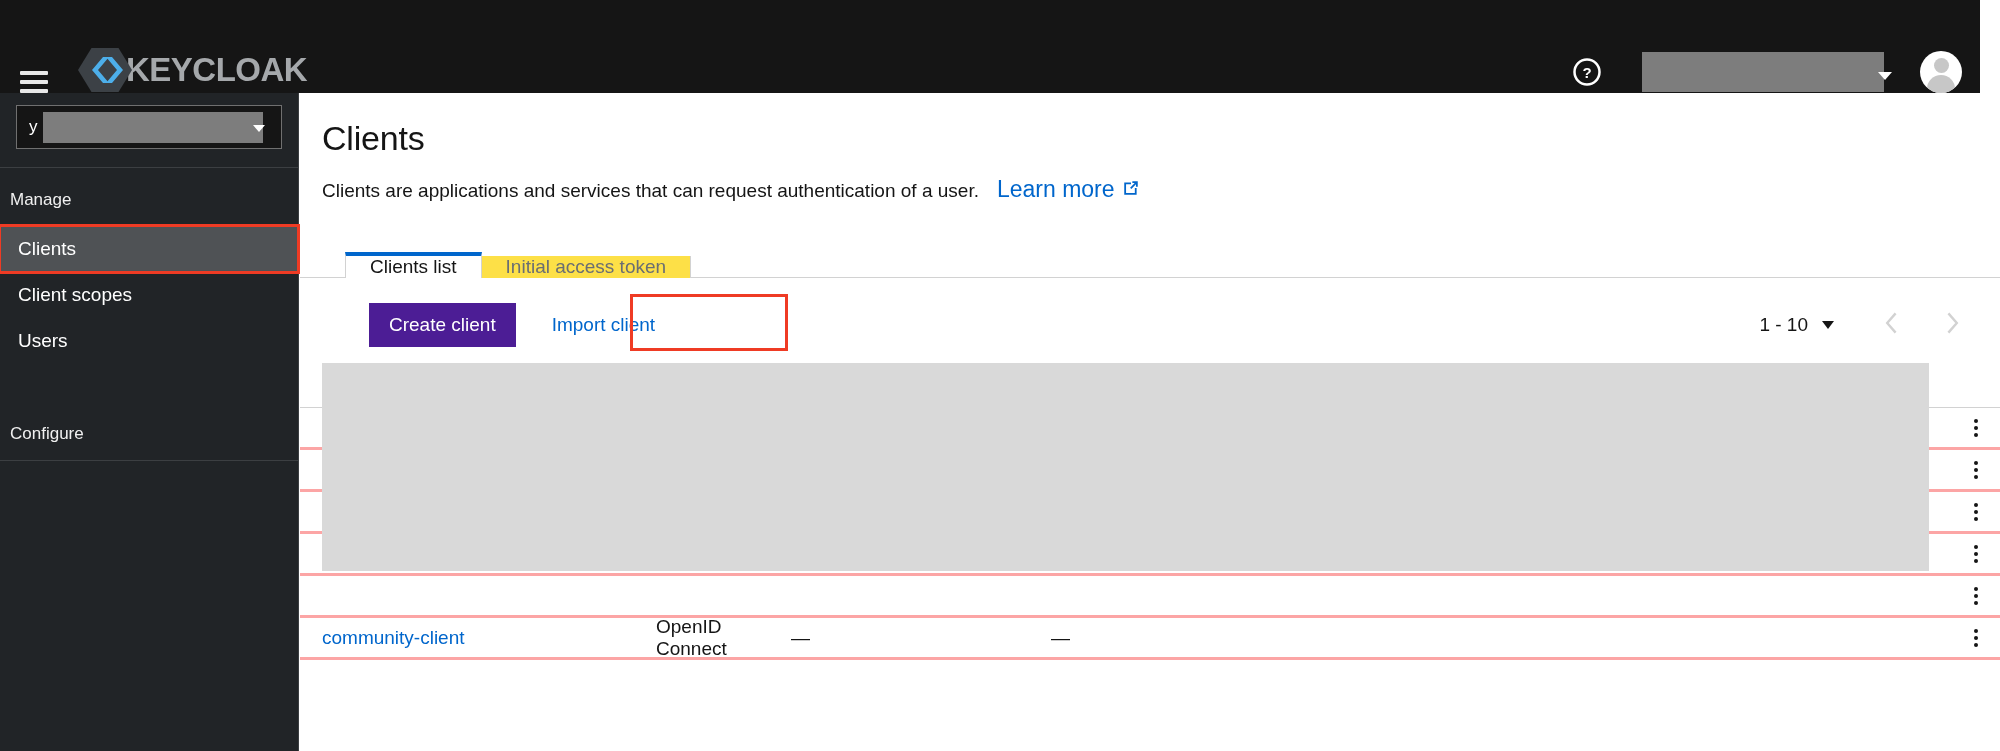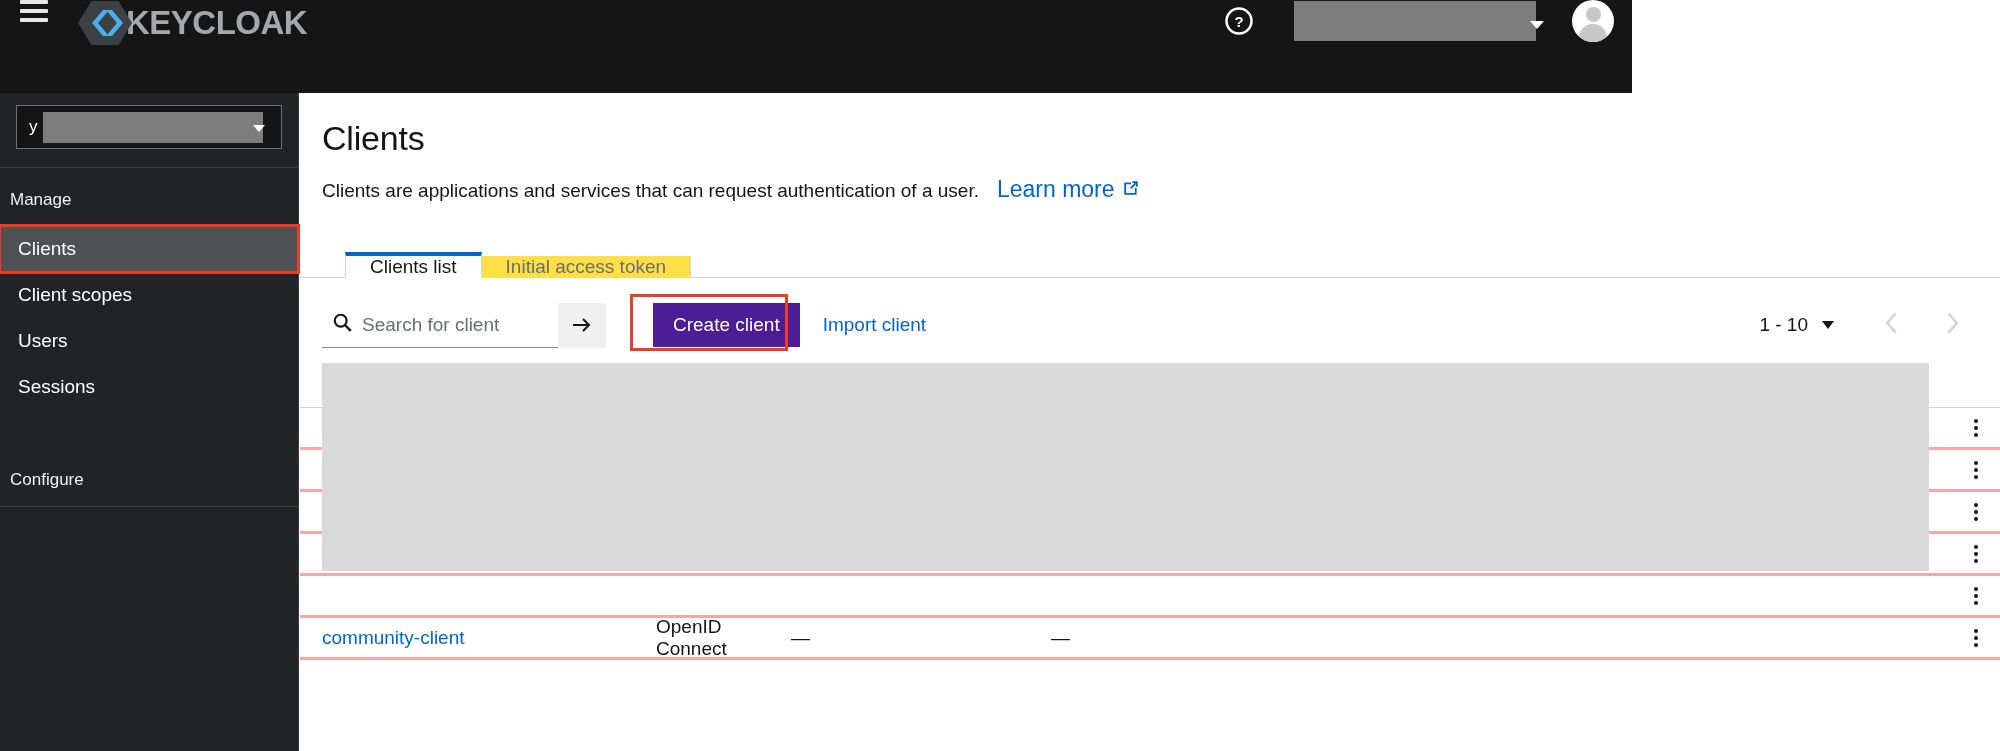--- a/index.html
+++ b/index.html
@@ -7,23 +7,23 @@
     width: 2000px; height: 751px;
     overflow: hidden;
     background: #fff;
     font-family: "Liberation Sans", sans-serif;
     -webkit-font-smoothing: antialiased;
   }
 
   
   .masthead {
     position: absolute; top: 0; left: 0;
-    width: 1632px; height: 93px;
+    width: 1980px; height: 93px;
     background: #151515;
-    display: flex; align-items: flex-start;
+    display: flex; align-items: flex-end;
   }
   .hamburger {
     width: 28px; height: 22px;
     margin-left: 20px; margin-right: 30px;
     display: flex; flex-direction: column; justify-content: space-between;
     cursor: pointer;
   }
   .hamburger span {
     display: block; height: 4px; width: 100%;
     background: #e8e8e8; border-radius: 1px;
@@ -192,21 +192,21 @@
     font-size: 19px; border: none; cursor: pointer;
     padding: 0 20px; height: 44px;
     font-family: "Liberation Sans", sans-serif;
     position: relative;
   }
   .annot-box {
     position: absolute; border: 3px solid #ef3b24;
     pointer-events: none;
   }
   .btn-import {
-    margin-left: 23px; color: #06c; background: none; border: none;
+    margin-left: 36px; color: #06c; background: none; border: none;
     font-size: 19px; cursor: pointer;
     font-family: "Liberation Sans", sans-serif;
   }
   .pagination {
     margin-left: auto; display: flex; align-items: center;
   }
   .page-range { font-size: 19px; color: #151515; }
   .page-caret {
     width: 0; height: 0; margin-left: 14px; cursor: pointer;
     border-left: 6px solid transparent;
@@ -297,23 +297,20 @@
   <div class="nav-section-title">Manage</div>
 
   <div class="nav-item active annotated">
     <span>Clients</span>
   </div>
   <div class="nav-item">
     <span>Client scopes</span>
   </div>
   <div class="nav-item">
     <span>Users</span>
-  </div>
-  <div class="nav-item">
-    <span>Sessions</span>
   </div>
 
   <div class="nav-gap"></div>
   <div class="nav-section-title">Configure</div>
   <div class="nav-bottom-divider"></div>
 </div>
 
 <div class="main">
 
   <div class="page-head">
@@ -335,37 +332,20 @@
   <div class="tabs">
     <div class="tab active">
       <span>Clients list</span>
     </div>
     <div class="tab">
       <span>Initial access token</span>
     </div>
   </div>
 
   <div class="toolbar">
-    <div class="search-wrap">
-      <div class="search-box">
-        <span>
-          <svg width="19" height="19" viewBox="0 0 16 16">
-            <circle cx="6.5" cy="6.5" r="5" fill="none" stroke="#151515" stroke-width="1.8"></circle>
-            <line x1="10.3" y1="10.3" x2="15" y2="15" stroke="#151515" stroke-width="2"></line>
-          </svg>
-        </span>
-        <input class="search-input" type="text" placeholder="Search for client" style="">
-      </div>
-      <button class="search-submit">
-        <svg width="24" height="20" viewBox="0 0 24 20">
-          <line x1="3" y1="10" x2="19" y2="10" stroke="#151515" stroke-width="2"></line>
-          <polyline points="13,4 19,10 13,16" fill="none" stroke="#151515" stroke-width="2"></polyline>
-        </svg>
-      </button>
-    </div>
 
     <button class="btn-create">Create client</button>
     <div class="annot-box" style="left:308px; top:-6px; width:158px; height:57px;"></div>
 
     <button class="btn-import">Import client</button>
 
     <div class="pagination">
       <span class="page-range">1 - 10</span>
       <span class="page-caret"></span>
       <div class="page-nav">

